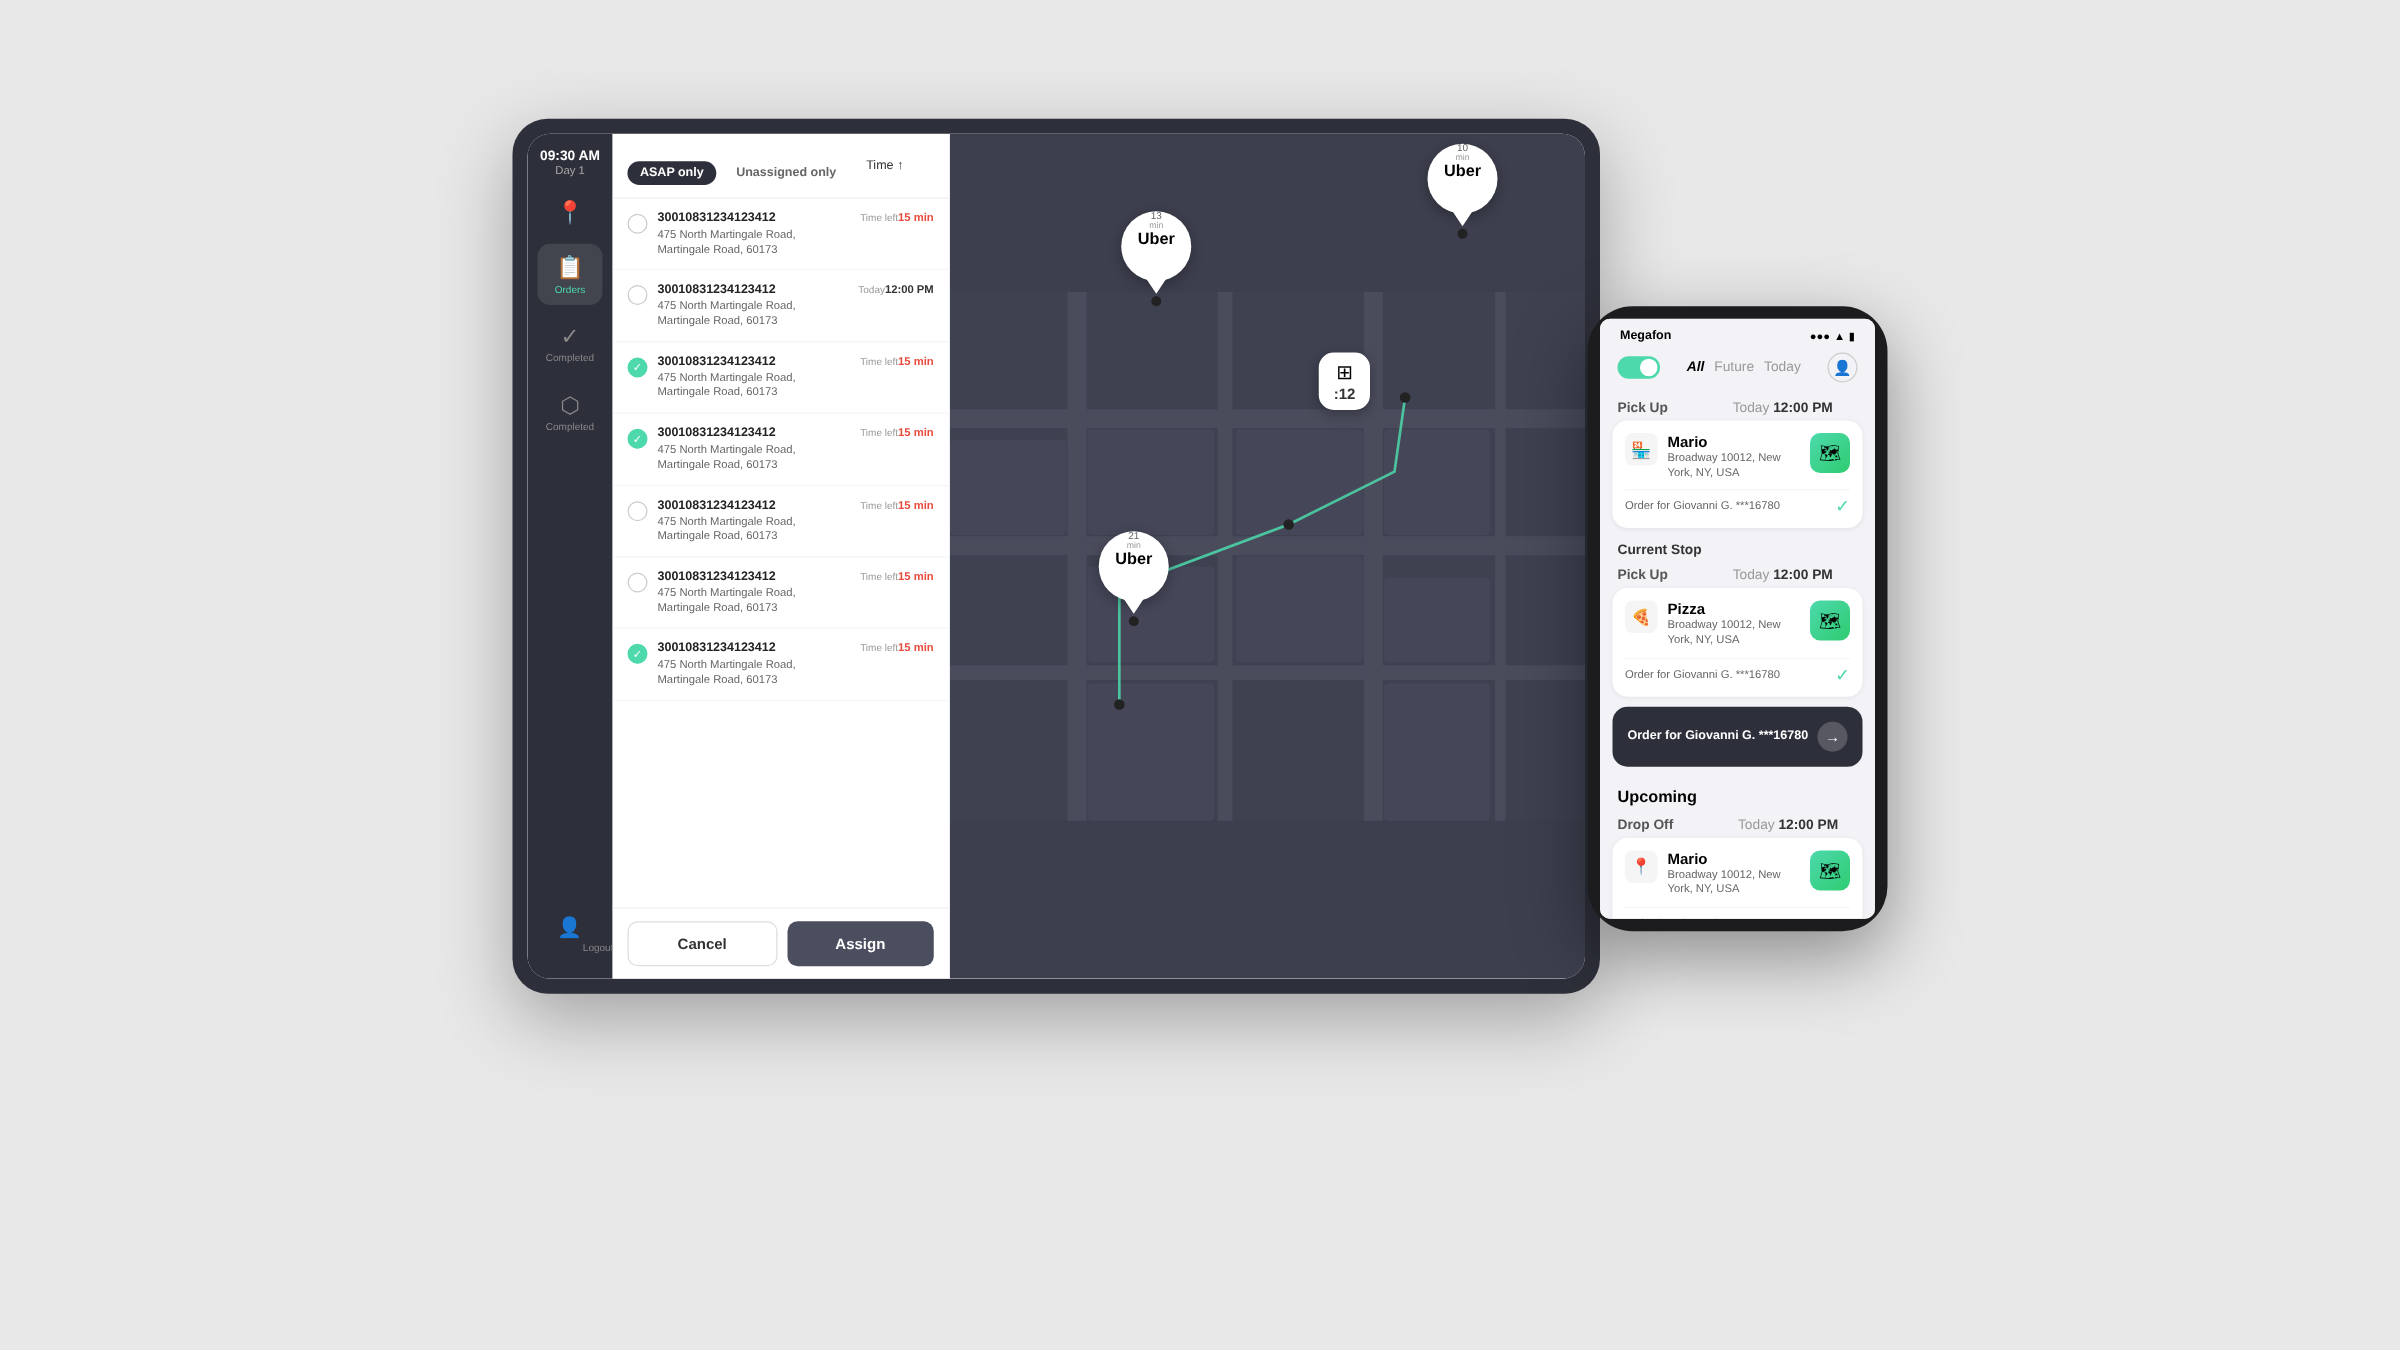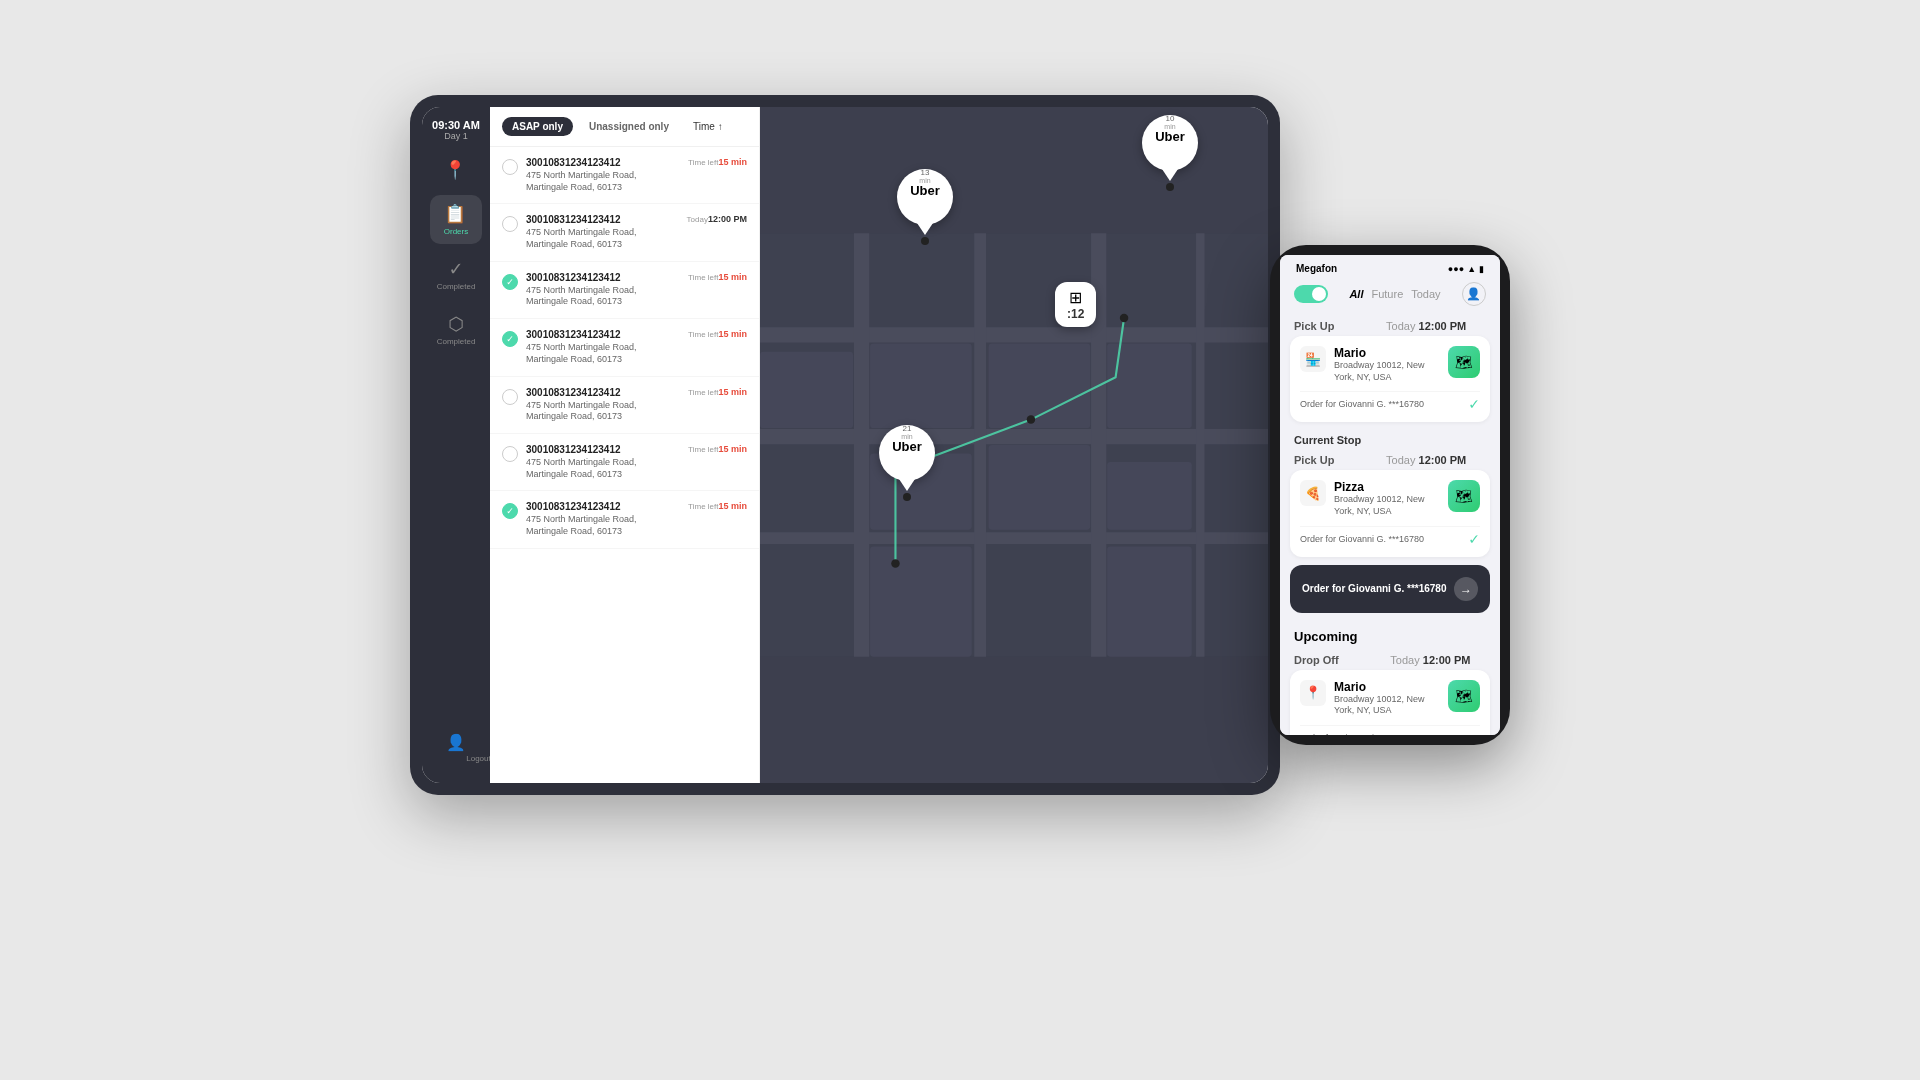--- a/index.html
+++ b/index.html
@@ -130,20 +130,21 @@
       border-bottom: 1px solid #f0f0f0;
     }
 
     .filter-btn {
       padding: 4px 10px;
       border-radius: 20px;
       font-size: 10px;
       font-weight: 600;
       cursor: pointer;
       border: none;
+      margin-top: 12px;
     }
     .filter-btn.active {
       background: #2d2f3a;
       color: #fff;
     }
     .filter-btn.inactive {
       background: transparent;
       color: #666;
     }
     .filter-time {
@@ -681,20 +682,24 @@
                   <div class="order-address">475 North Martingale Road, Martingale Road, 60173</div>
                 </div>
                 <div class="order-time-info">
                   <span class="time-left-label">Time left</span>
                   <span class="time-left-value">15 min</span>
                 </div>
               </div>
 
             </div>
 
+            <div class="orders-actions">
+              <button class="btn-cancel">Cancel</button>
+              <button class="btn-assign">Assign</button>
+            </div>
           </div>
 
           <div class="map-area">
 
             <svg class="map-svg" viewBox="0 0 600 500" xmlns="http://www.w3.org/2000/svg">
 
               <rect width="600" height="500" fill="#3d3f4e"></rect>
 
               <rect x="0" y="0" width="600" height="500" fill="#404352" opacity="0.5"></rect>
 

